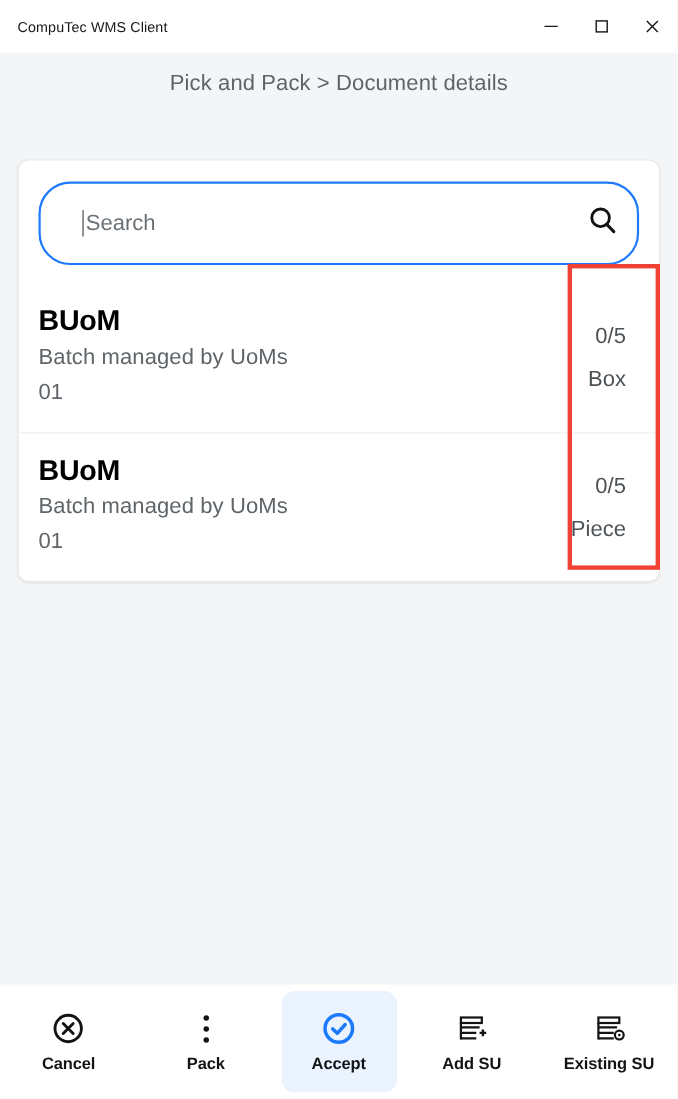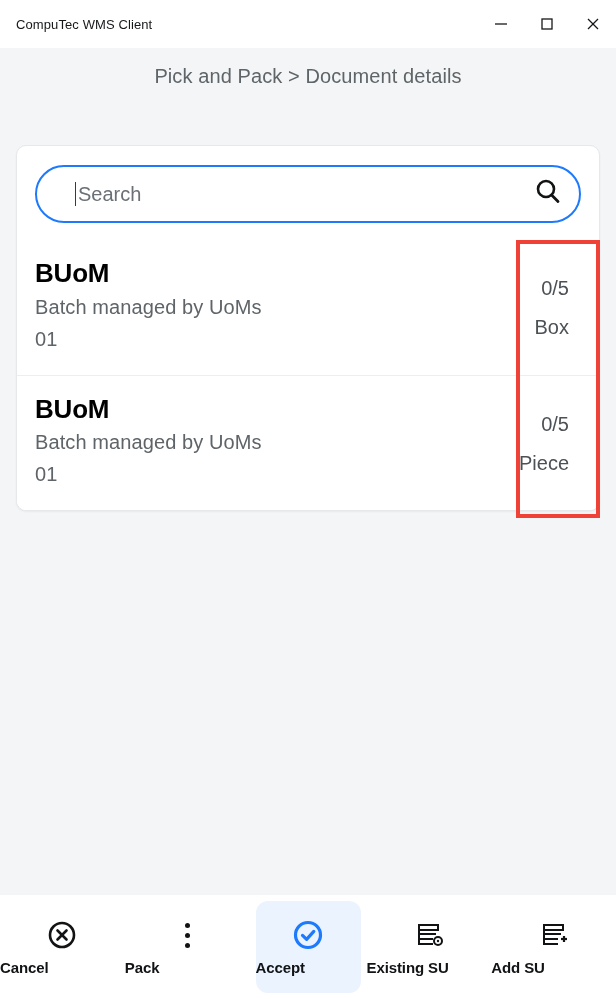--- a/index.html
+++ b/index.html
@@ -72,21 +72,21 @@
     border: 1px solid #e6e8ea;
     border-radius: 10px;
     box-shadow: 0 1px 2px rgba(0,0,0,0.05);
     box-sizing: border-box;
     overflow: hidden;
   }
 
   
   .search-wrap {
     margin: 19px 18px 17px 18px;
-    height: 58px;
+    height: 76px;
     border: 2px solid #1d7afc;
     border-radius: 29px;
     display: flex;
     align-items: center;
     background: #fff;
     box-sizing: border-box;
   }
   .search-caret {
     width: 1px;
     height: 24px;
@@ -181,20 +181,21 @@
     width: 616px;
     height: 104px;
     background: #ffffff;
     display: flex;
     align-items: stretch;
   }
   .tool-item {
     flex: 1;
     display: flex;
     flex-direction: column;
+    align-items: center;
     justify-content: center;
     gap: 7px;
     cursor: default;
   }
   .tool-item .tool-icon {
     height: 34px;
     display: flex;
     align-items: center;
     justify-content: center;
   }
@@ -327,35 +328,35 @@
   </div>
 
   <div class="tool-item">
     <span class="tool-icon">
       <svg width="30" height="30" viewBox="0 0 30 30">
         <rect x="5" y="5" width="19" height="5" fill="none" stroke="#111315" stroke-width="2"></rect>
         <line x1="5" y1="14" x2="22" y2="14" stroke="#111315" stroke-width="2"></line>
         <line x1="5" y1="19" x2="19" y2="19" stroke="#111315" stroke-width="2"></line>
         <line x1="5" y1="24" x2="19" y2="24" stroke="#111315" stroke-width="2"></line>
         <line x1="5" y1="10" x2="5" y2="25" stroke="#111315" stroke-width="2"></line>
-        <circle cx="24" cy="21" r="4" fill="none" stroke="#111315" stroke-width="2"></circle>
-        <circle cx="24" cy="21" r="1.2" fill="#111315"></circle>
+        <line x1="22" y1="19" x2="28" y2="19" stroke="#111315" stroke-width="2.2"></line>
+        <line x1="25" y1="16" x2="25" y2="22" stroke="#111315" stroke-width="2.2"></line>
       </svg>
     </span>
-    <span class="tool-label">Existing SU</span>
+    <span class="tool-label">Add SU</span>
   </div>
 
   <div class="tool-item">
     <span class="tool-icon">
       <svg width="30" height="30" viewBox="0 0 30 30">
         <rect x="5" y="5" width="19" height="5" fill="none" stroke="#111315" stroke-width="2"></rect>
         <line x1="5" y1="14" x2="22" y2="14" stroke="#111315" stroke-width="2"></line>
         <line x1="5" y1="19" x2="19" y2="19" stroke="#111315" stroke-width="2"></line>
         <line x1="5" y1="24" x2="19" y2="24" stroke="#111315" stroke-width="2"></line>
         <line x1="5" y1="10" x2="5" y2="25" stroke="#111315" stroke-width="2"></line>
-        <line x1="22" y1="19" x2="28" y2="19" stroke="#111315" stroke-width="2.2"></line>
-        <line x1="25" y1="16" x2="25" y2="22" stroke="#111315" stroke-width="2.2"></line>
+        <circle cx="24" cy="21" r="4" fill="none" stroke="#111315" stroke-width="2"></circle>
+        <circle cx="24" cy="21" r="1.2" fill="#111315"></circle>
       </svg>
     </span>
-    <span class="tool-label">Add SU</span>
+    <span class="tool-label">Existing SU</span>
   </div>
 
 </div>
 
 </body></html>

